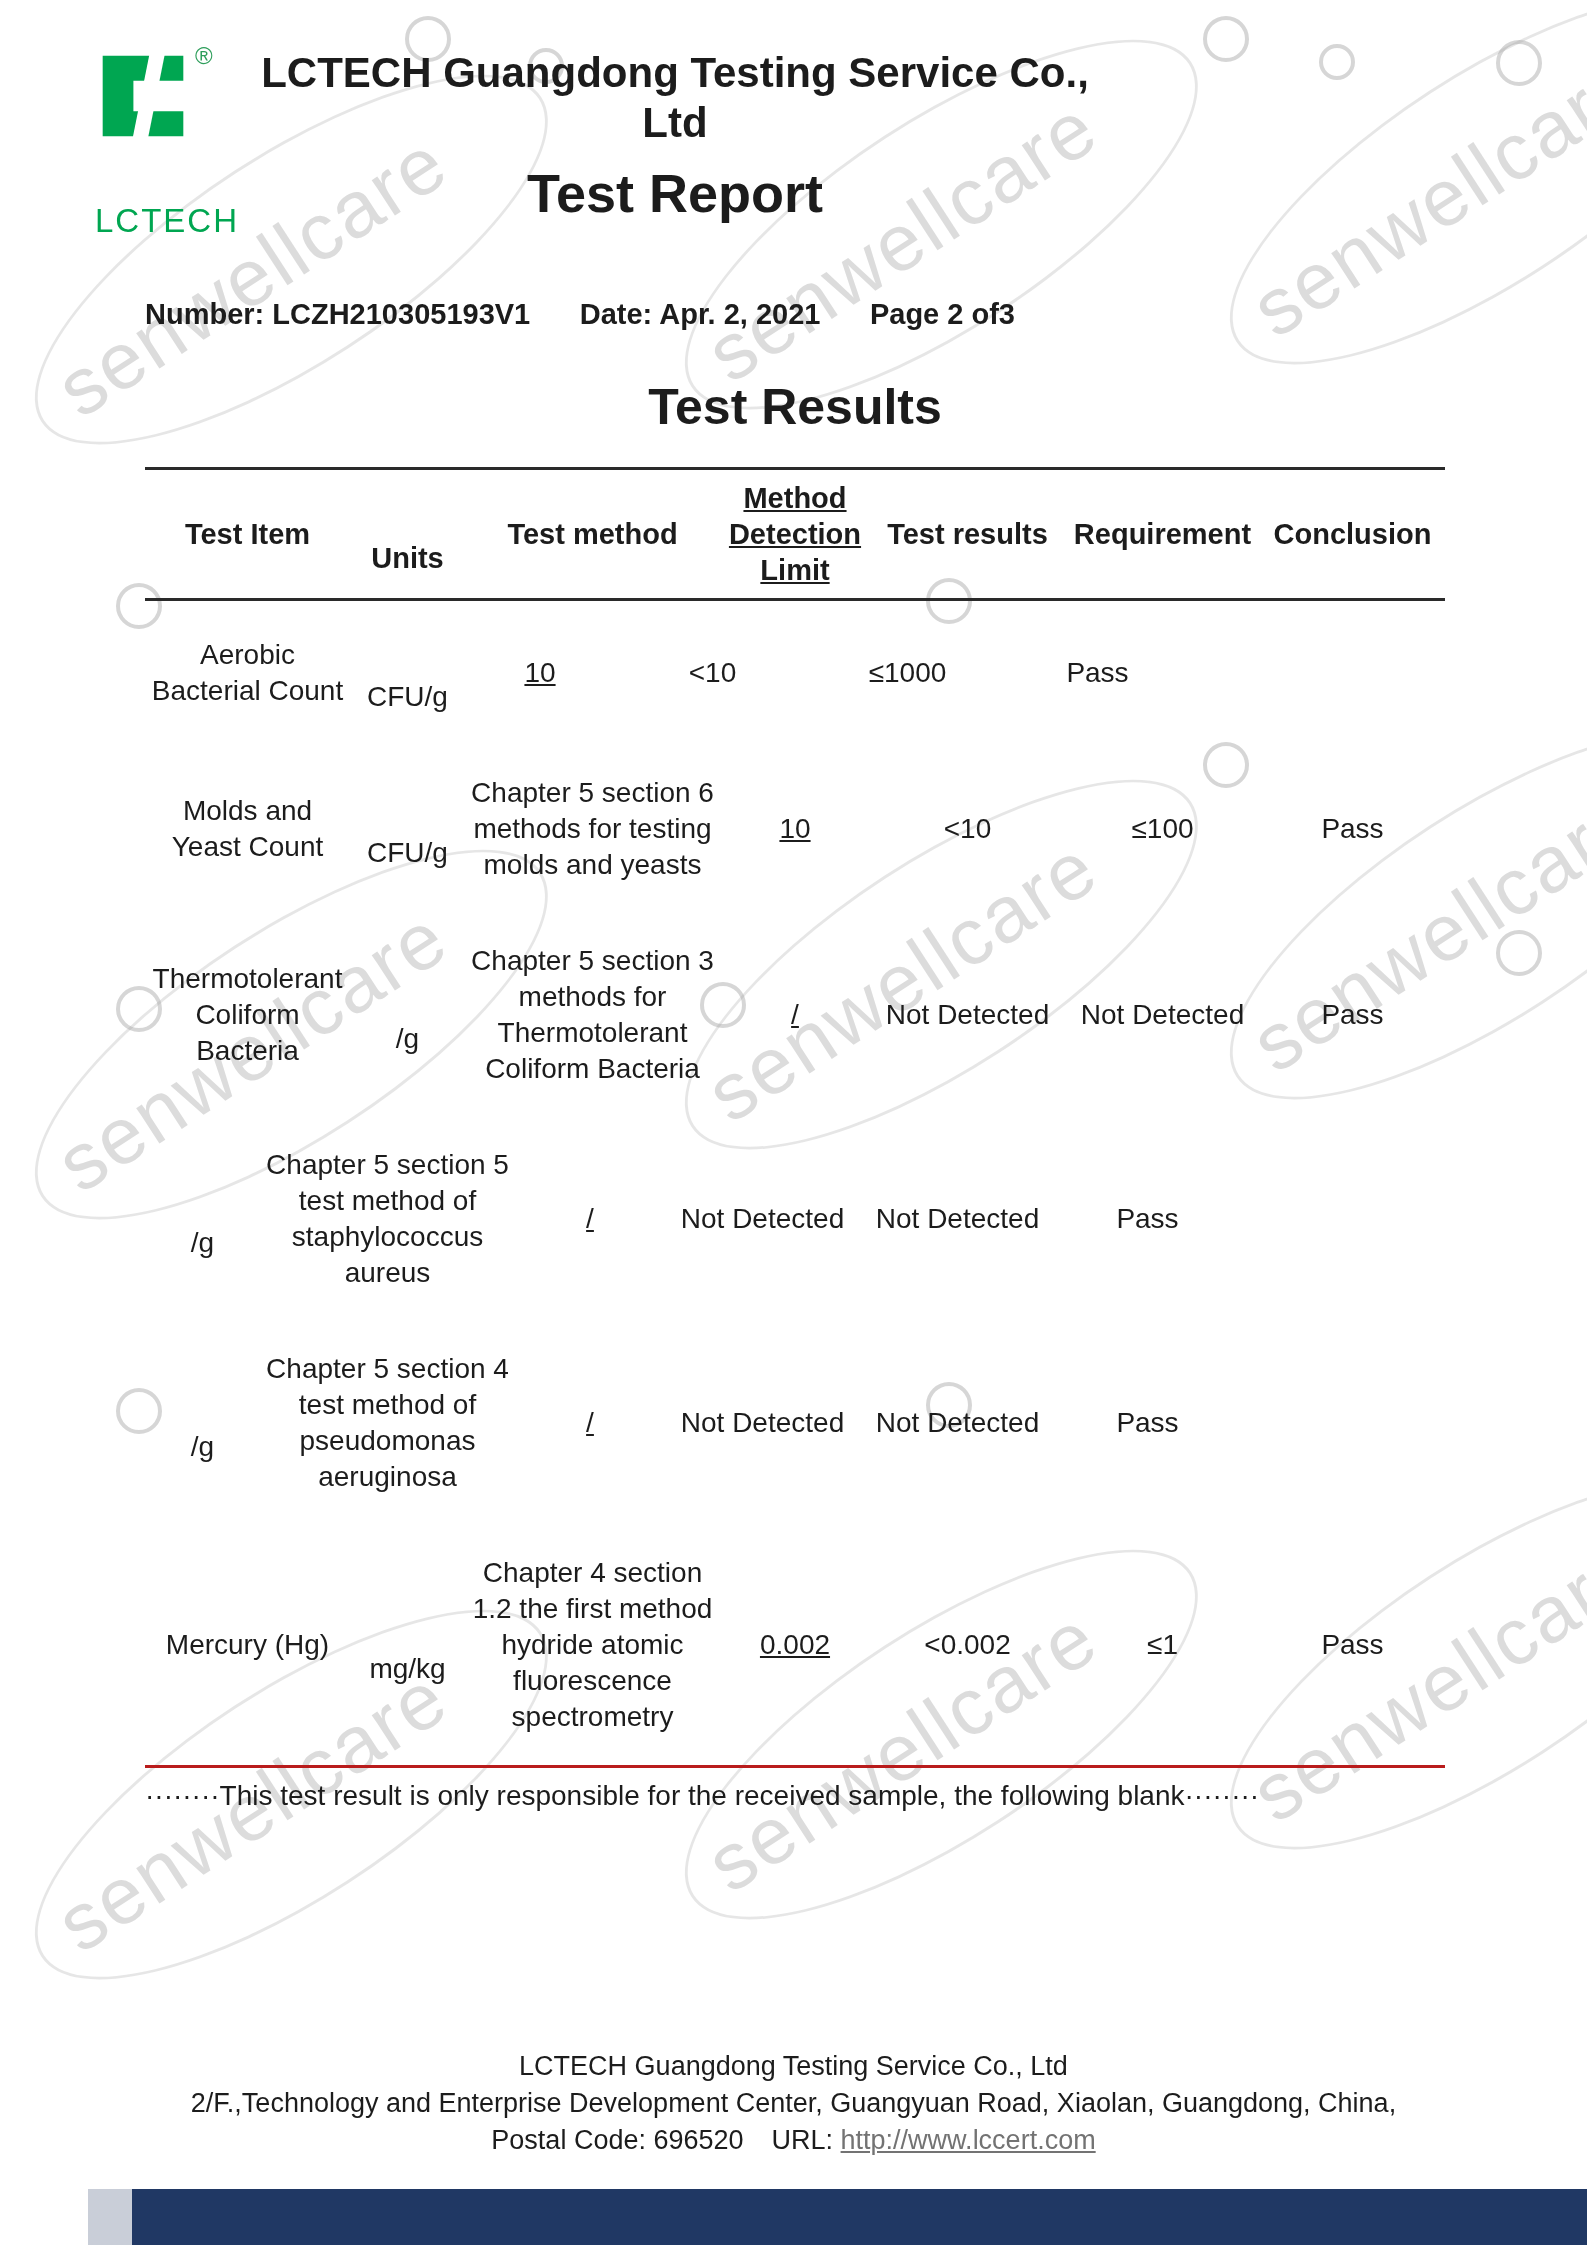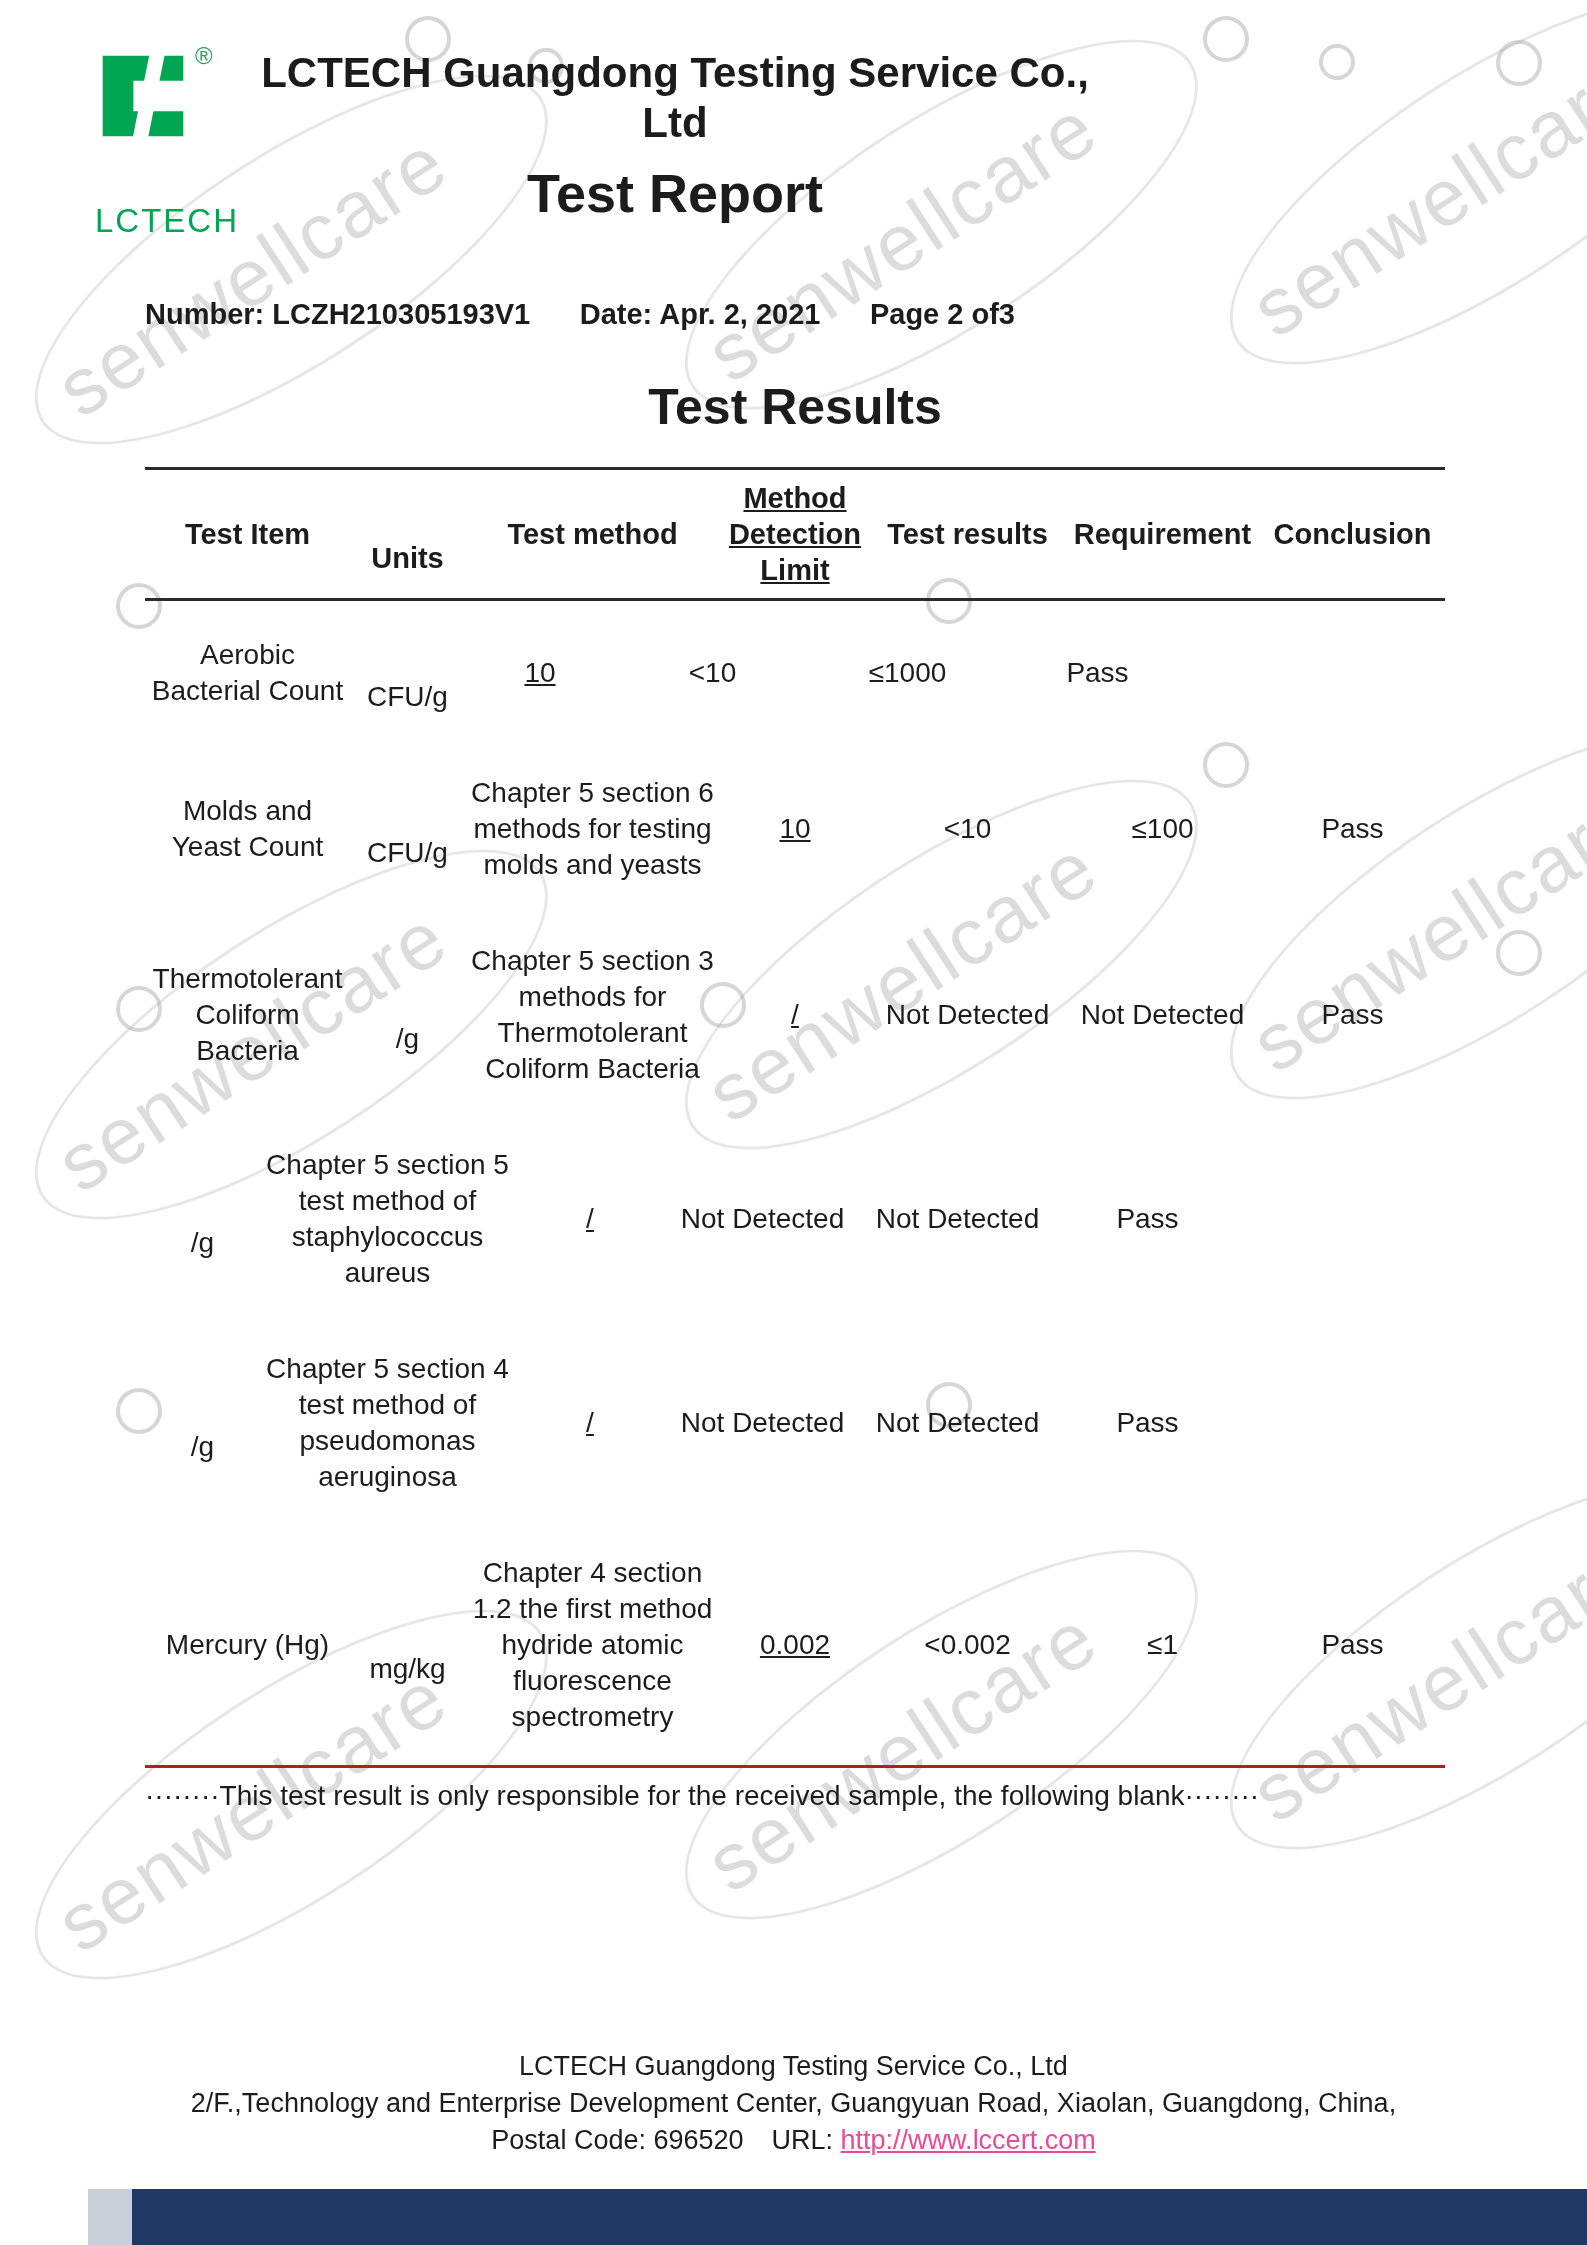--- a/index.html
+++ b/index.html
@@ -89,21 +89,21 @@
   .col-req    { width: 195px; }
   .col-conc   { width: 185px; }
   .note { margin-top: 12px; font-size: 28px; }
 
   
   .footer {
     position: absolute; z-index: 1;
     top: 2048px; left: 0; right: 0;
     text-align: center; font-size: 27px; line-height: 37px;
   }
-  .footer a { color: #ec4899; text-decoration: underline; cursor: pointer; }
+  .footer a { color: #737373; text-decoration: underline; cursor: pointer; }
   .footer .sep { display: inline-block; width: 28px; }
 
   
   .bottom-gray {
     position: absolute; z-index: 1;
     left: 88px; bottom: 0; width: 44px; height: 56px;
     background: #c9ced8;
   }
   .bottom-bar {
     position: absolute; z-index: 1;

